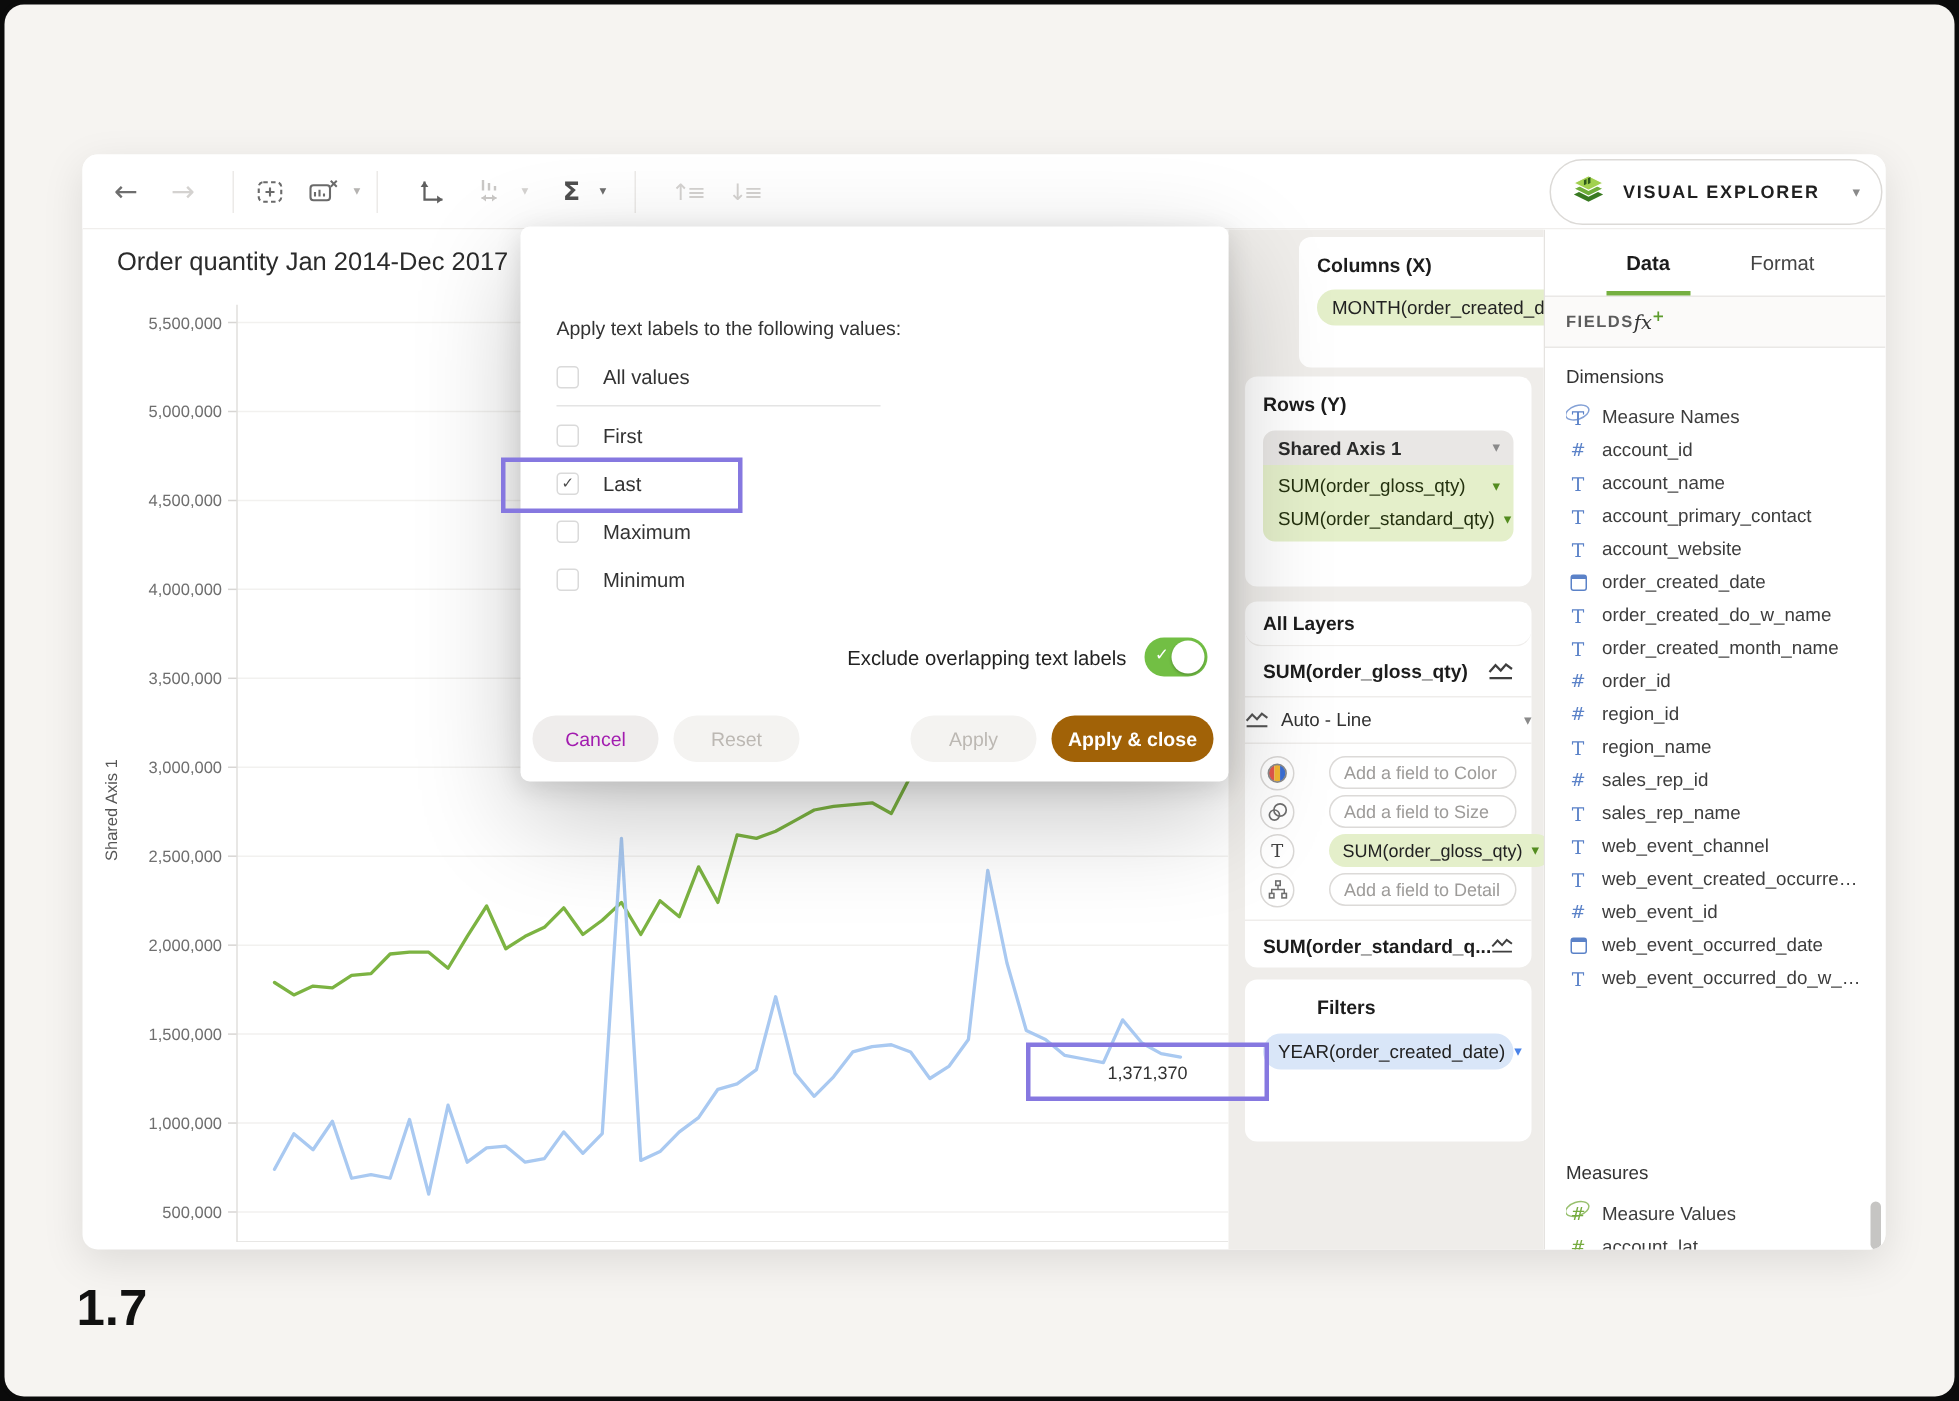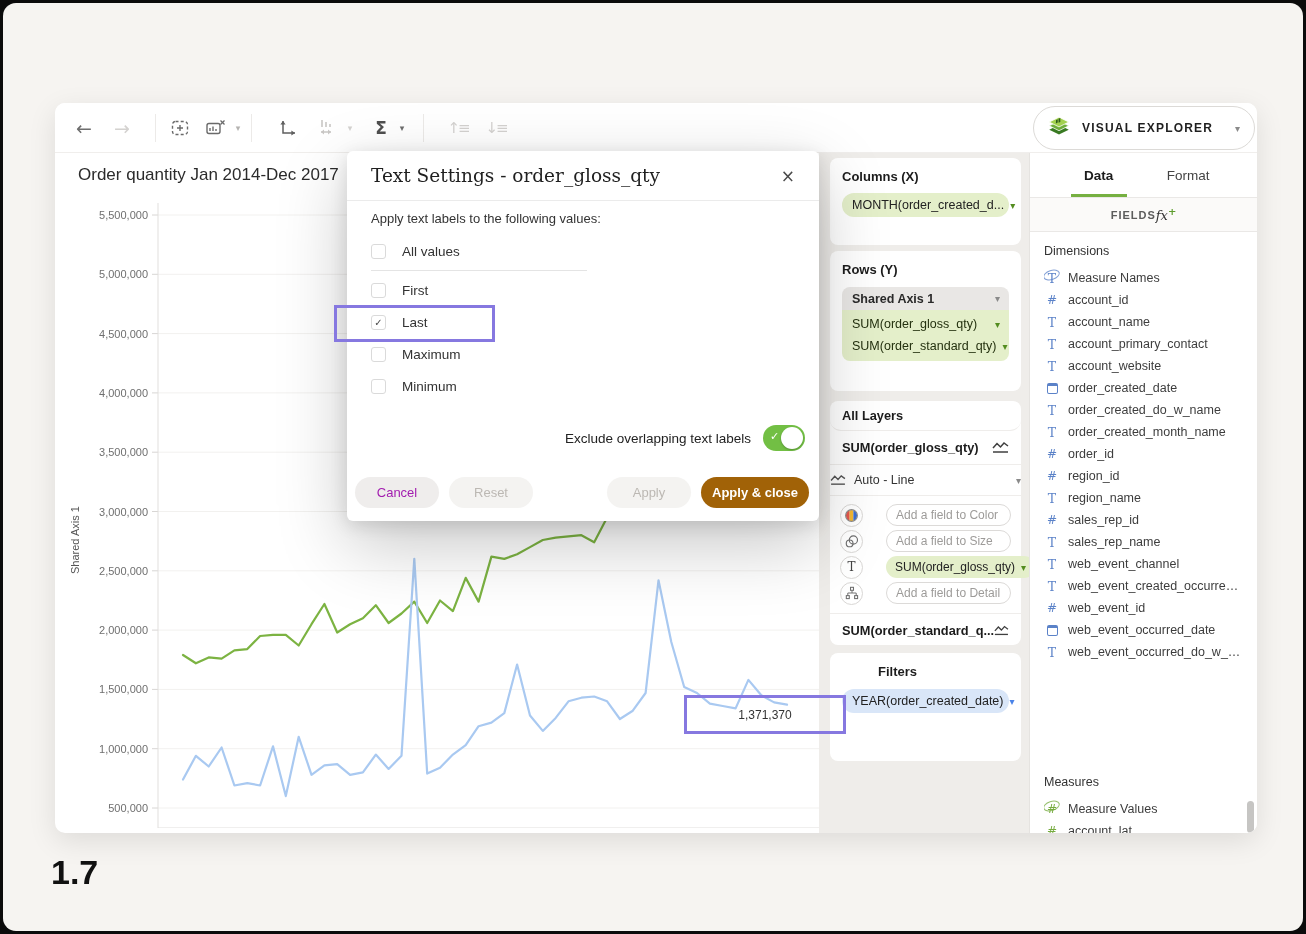--- a/index.html
+++ b/index.html
@@ -66,21 +66,21 @@
              justify-content:space-between; padding:0 9px; font-size:12px; color:#222; cursor:pointer; white-space:nowrap; }
   .t-serif { font-family:"DejaVu Serif", serif; font-size:12px; color:#444; }
 
   
   .fields-panel { position:absolute; left:974px; top:50px; width:228px; height:680px; background:#fff;
                   border-left:1px solid #e5e3e0; border-radius:0 0 10px 0; overflow:hidden; }
   .tabs { height:45px; display:flex; border-bottom:1px solid #eae8e6; padding:0 24px; }
   .tab { flex:1; display:flex; flex-direction:column; align-items:center; justify-content:center; font-size:13.5px; color:#444; cursor:pointer; }
   .tab.active { font-weight:bold; color:#1c1c1c; position:relative; }
   .tab.active::after { content:""; position:absolute; bottom:0; width:56px; height:3px; background:#76b041; }
-  .fields-hd { height:34px; display:flex; align-items:center; justify-content:center;
+  .fields-hd { height:34px; display:flex; align-items:center; justify-content:flex-start;
                padding:0 14px; border-bottom:1px solid #eae8e6; background:#fbfaf9; }
   .fields-hd-label { font-size:11px; font-weight:bold; letter-spacing:1px; color:#5c5c5c; }
   .fx-icon { font-family:"DejaVu Serif", serif; font-style:italic; font-size:13px; color:#333; cursor:pointer; }
   .fx-icon sup { color:#5d9c2d; font-weight:bold; font-style:normal; font-size:10px; }
   .field-list { padding:12px 14px 0; }
   .sec-label { font-size:12.5px; color:#333; margin-bottom:9px; }
   .f-row { height:22px; display:flex; align-items:center; gap:8px; cursor:pointer; white-space:nowrap; overflow:hidden; }
   .fi { width:16px; min-width:16px; display:flex; align-items:center; justify-content:center; position:relative; }
   .f-label { font-size:12.5px; color:#3d3d3d; overflow:hidden; text-overflow:ellipsis; }
   .ic-blue { color:#5b82c8; } .ic-green { color:#76ab3f; }
@@ -256,21 +256,21 @@
             <text x="145" y="216" text-anchor="end" fill="#6f6f6f" font-size="11px" font-family="&quot;Liberation Sans&quot;, sans-serif">5,500,000</text>
           </g>
           <line x1="155" x2="155" y1="200" y2="825" stroke="#e1dfdd" stroke-width="1"></line>
           <line x1="155" x2="816" y1="825" y2="825" stroke="#e1dfdd" stroke-width="1"></line>
           <polyline points="180.0,652.0 192.9,660.3 205.7,654.4 218.6,655.6 231.4,647.3 244.3,646.1 257.1,633.0 270.0,631.8 282.8,631.8 295.7,642.5 308.5,621.2 321.4,601.0 334.2,629.5 347.1,621.2 359.9,615.2 372.8,602.2 385.6,620.0 398.5,610.5 411.3,598.6 424.2,620.0 437.0,597.5 449.9,608.1 462.7,574.9 475.6,598.6 488.4,553.6 501.3,555.9 514.1,551.2 527.0,544.1 539.8,537.0 552.7,534.6 565.5,533.4 578.4,532.2 591.2,539.3 604.1,514.4 616.9,496.6 629.8,484.8 642.6,490.7 655.5,478.9 668.3,472.9 681.2,467.0 694.0,472.9 706.9,461.1 719.7,463.4 732.6,455.1 745.4,458.7 758.3,449.2 771.1,451.6 784.0,443.3" fill="none" stroke="#7cb342" stroke-width="2.2" stroke-linejoin="round" stroke-linecap="round"></polyline>
           <polyline points="180.0,776.5 192.9,752.8 205.7,763.5 218.6,744.5 231.4,782.5 244.3,780.1 257.1,782.5 270.0,743.3 282.8,793.1 295.7,733.8 308.5,771.8 321.4,762.3 334.2,761.1 347.1,771.8 359.9,769.4 372.8,751.6 385.6,765.9 398.5,752.8 411.3,555.9 424.2,770.6 437.0,764.7 449.9,751.6 462.7,742.1 475.6,723.2 488.4,719.6 501.3,710.1 514.1,661.5 527.0,712.5 539.8,727.9 552.7,714.9 565.5,698.3 578.4,694.7 591.2,693.5 604.1,698.3 616.9,716.0 629.8,707.7 642.6,690.0 655.5,577.3 668.3,639.0 681.2,684.0 694.0,690.0 706.9,700.6 719.7,703.0 732.6,705.4 745.4,676.9 758.3,692.3 771.1,699.4 784.0,701.7" fill="none" stroke="#a9c9f1" stroke-width="2.2" stroke-linejoin="round" stroke-linecap="round"></polyline>
         </svg>
 
     <div class="gutter"></div>
 
-    <div class="card card-pad" style="top:55px;height:87px;">
+    <div class="card card-pad" style="top:55px;height:87px;margin-left:36px;">
       <div class="card-h" style="margin-bottom:9px;">Columns (X)</div>
       <div class="pill pill-green">
         <span>MONTH(order_created_d...</span>
         <span class="glyph chev-green">▾</span>
       </div>
     </div>
 
     <div class="card card-pad" style="top:148px;height:140px;">
       <div class="card-h" style="margin-bottom:10px;">Rows (Y)</div>
       <div class="axis-pill">
@@ -516,24 +516,20 @@
                   <span class="ic-num">#</span>
                 </span>
                 <span class="f-label">account_lat</span>
               </div>
             </div>
       </div>
       <div class="scroll-thumb"></div>
     </div>
 
     <div class="modal">
-      <div class="modal-hd">
-        <span class="modal-title">Text Settings - order_gloss_qty</span>
-        <span class="modal-close glyph">×</span>
-      </div>
       <div class="modal-instr">Apply text labels to the following values:</div>
       <div class="opts" id="modal-options">
             <div class="opt-row">
               <span class="cb"></span>
               <span class="opt-label">All values</span>
             </div>
             <div class="opt-divider"></div>
             <div class="opt-row">
               <span class="cb"></span>
               <span class="opt-label">First</span>

